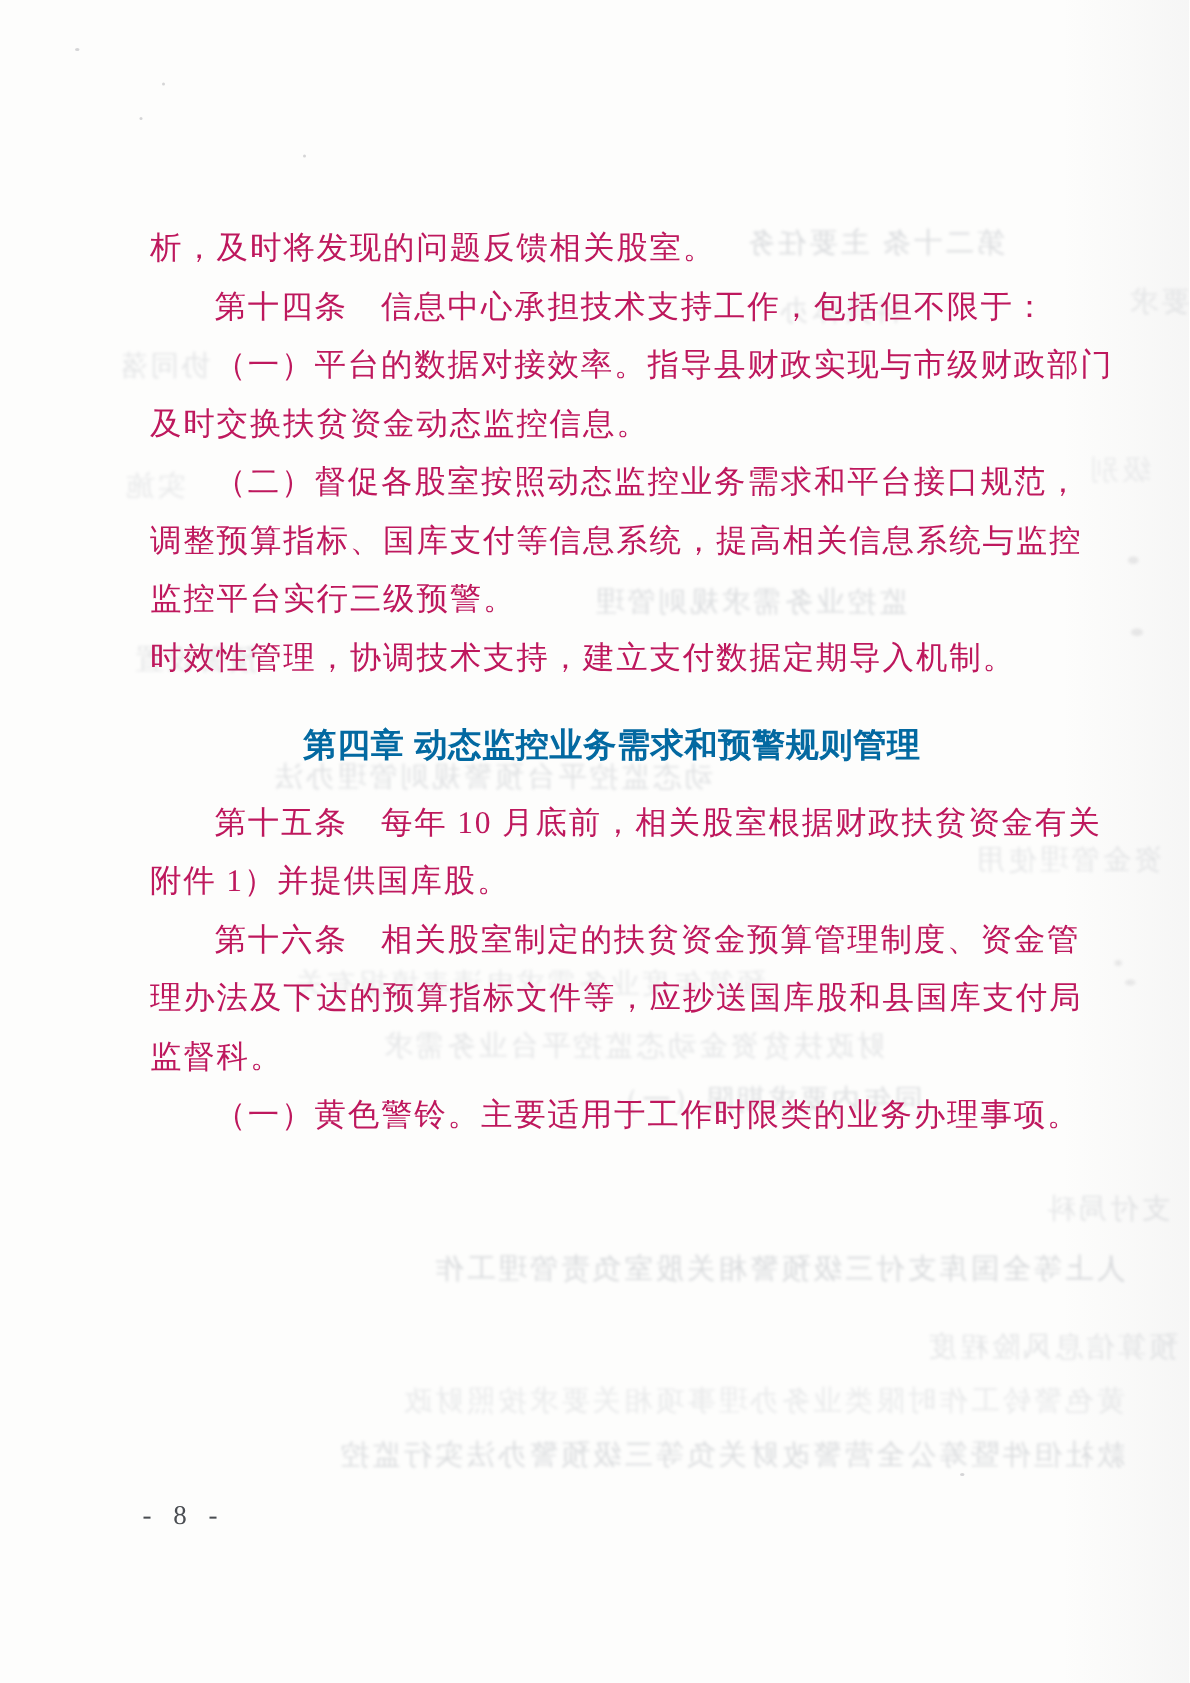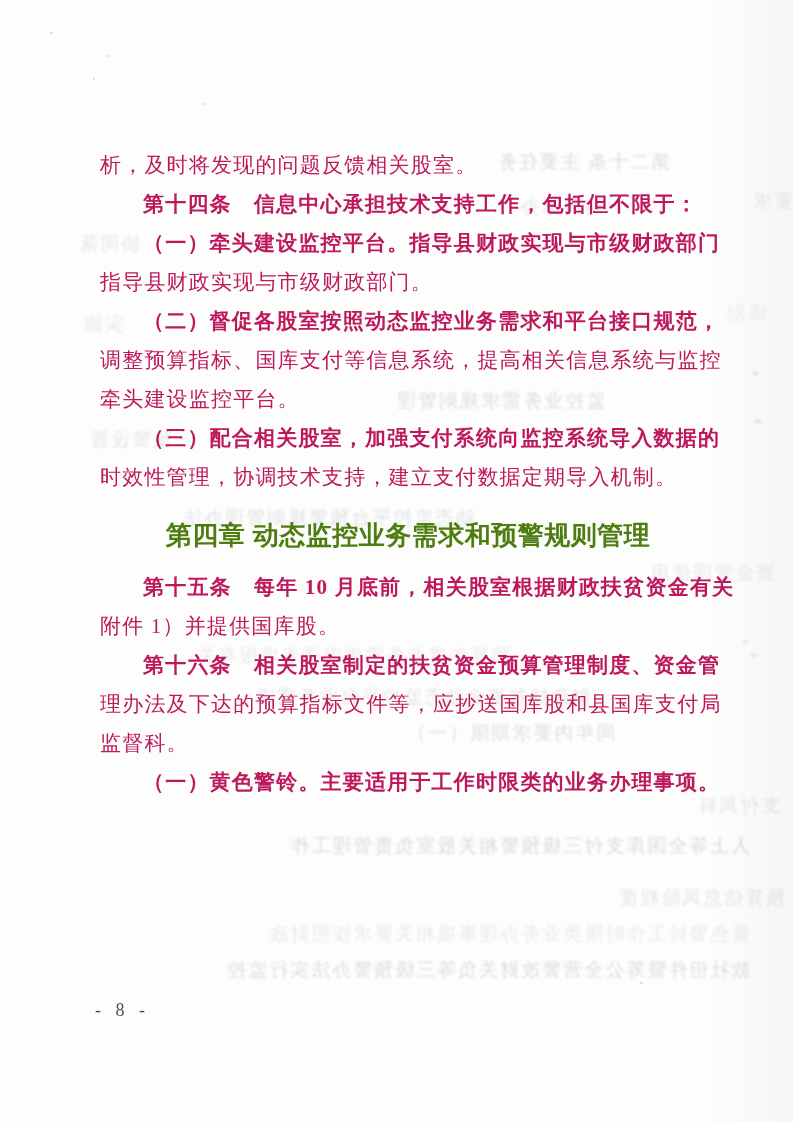--- a/index.html
+++ b/index.html
@@ -31,33 +31,33 @@
     width: 616px;
   }
   .line {
     height: 39px;
     line-height: 39px;
     font-size: 21px;
     letter-spacing: 1.2px;
     color: #be185d;
     white-space: nowrap;
   }
-  .line.indent { padding-left: 43px; font-weight: bold; }
+  .line.indent { padding-left: 43px; }
   .gap-before { margin-top: 8px; }
   .chapter-heading {
     margin-top: 19px;
     margin-bottom: 13px;
     height: 39px;
     line-height: 39px;
     text-align: center;
     font-family: "Liberation Sans", "DejaVu Sans", sans-serif;
     font-weight: bold;
-    font-size: 26px;
+    font-size: 22px;
     letter-spacing: 0.5px;
-    color: #4d7c0f;
+    color: #0369a1;
   }
   .page-number {
     position: absolute;
     left: 95px;
     top: 1000px;
     font-size: 18px;
     letter-spacing: 5px;
     color: #4a4d52;
   }
   
@@ -139,26 +139,25 @@
   <div class="speck sp3"></div>
   <div class="speck sp4"></div>
   <div class="speck sp5"></div>
   <div class="speck sp6"></div>
   <div class="speck sp7"></div>
   <div class="speck sp8"></div>
 
   <div class="textblock">
     <div class="line">析，及时将发现的问题反馈相关股室。</div>
     <div class="line indent">第十四条　信息中心承担技术支持工作，包括但不限于：</div>
-    <div class="line indent">（一）牵头建设监控平台。指导县财政实现与市级财政部门</div>
-    <div class="line">指导县财政实现与市级财政部门。</div>
+    <div class="line indent">（一）平台的数据对接效率。指导县财政实现与市级财政部门</div>
+    <div class="line">及时交换扶贫资金动态监控信息。</div>
     <div class="line indent">（二）督促各股室按照动态监控业务需求和平台接口规范，</div>
     <div class="line">调整预算指标、国库支付等信息系统，提高相关信息系统与监控</div>
-    <div class="line">牵头建设监控平台。</div>
-    <div class="line indent">（三）配合相关股室，加强支付系统向监控系统导入数据的</div>
+    <div class="line">监控平台实行三级预警。</div>
     <div class="line">时效性管理，协调技术支持，建立支付数据定期导入机制。</div>
 
     <div class="chapter-heading">第四章 动态监控业务需求和预警规则管理</div>
 
     <div class="line indent">第十五条　每年 10 月底前，相关股室根据财政扶贫资金有关</div>
     <div class="line">附件 1）并提供国库股。</div>
     <div class="line indent">第十六条　相关股室制定的扶贫资金预算管理制度、资金管</div>
     <div class="line">理办法及下达的预算指标文件等，应抄送国库股和县国库支付局</div>
     <div class="line">监督科。</div>
     <div class="line indent">（一）黄色警铃。主要适用于工作时限类的业务办理事项。</div>

